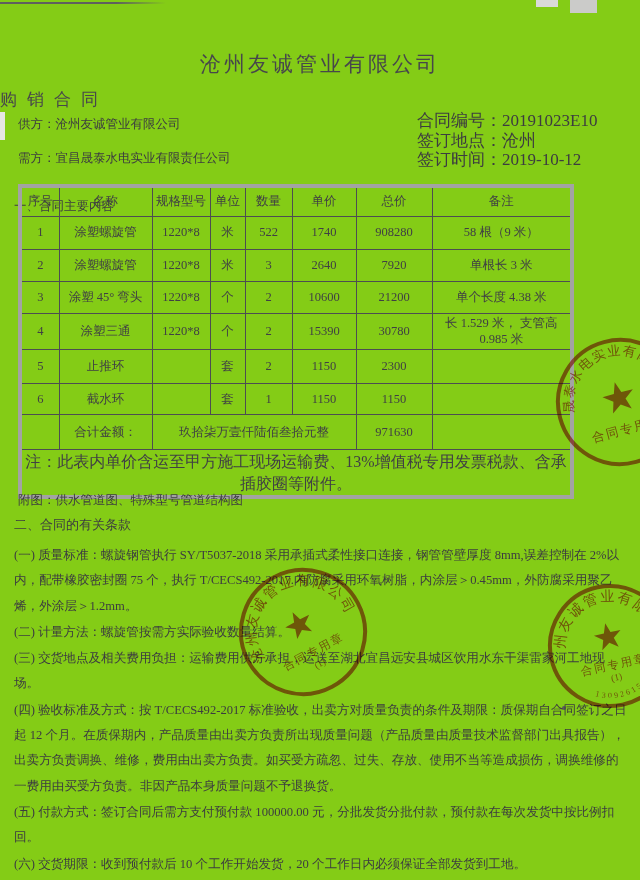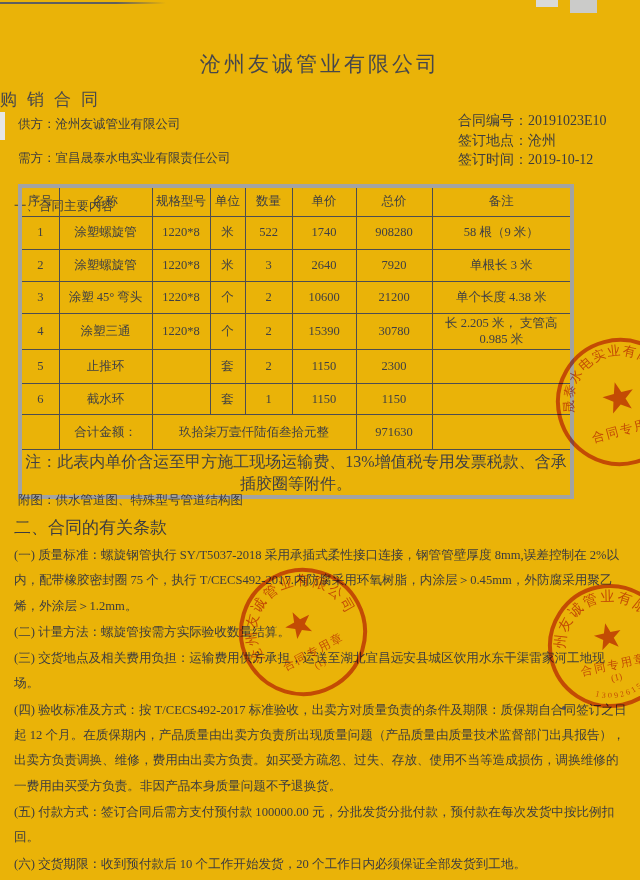--- a/index.html
+++ b/index.html
@@ -1,45 +1,45 @@
 <!DOCTYPE html>
 <html><head>
 <meta charset="utf-8">
 <style>
   html,body{margin:0;padding:0;background:#e9e9e7;}
   .page{
     position:relative;width:640px;height:880px;margin:0 auto;
-    background:#eab308;overflow:hidden;
+    background:#84cc16;overflow:hidden;
     font-family:"Liberation Serif","DejaVu Serif",serif;
     color:#3c3c40;
   }
   .abs{position:absolute;}
   .doc-company{top:50px;left:0;width:640px;text-align:center;font-size:21px;letter-spacing:3px;color:#47474b;}
   .doc-title{top:88px;left:0;width:640px;text-align:left;font-size:17px;letter-spacing:10px;color:#47474b;}
   .party-supplier{left:18px;top:116px;font-size:12.5px;}
   .party-buyer{left:18px;top:150px;font-size:12.5px;}
-  .sign-block{left:417px;top:111px;font-size:14px;line-height:19.5px;margin-left:41px;}
+  .sign-block{left:417px;top:111px;font-size:17px;line-height:19.5px;}
   .sec1-heading{left:14px;top:166px;font-size:12.5px;margin-top:32px;}
   table.items{
     position:absolute;left:18px;top:184px;width:552px;
     border-collapse:collapse;table-layout:fixed;
     font-size:12.5px;color:#404044;
     border:4px solid #a3a3a3;
   }
   table.items td,table.items th{
     border:1px solid #4d4d51;text-align:center;vertical-align:middle;
     padding:1px 2px;font-weight:normal;line-height:1.35;overflow:hidden;
   }
   tr.hrow{height:30px;}
   tr.r1{height:33px;} tr.r2{height:32px;} tr.r3{height:32px;}
   tr.r4{height:36px;} tr.r5{height:34px;} tr.r6{height:31px;}
   tr.trow{height:35px;}
   td.notecell{height:36px;text-align:left;padding:4px 7px;font-size:16px;}
   .attachment-line{left:18px;top:492px;font-size:12.5px;}
-  .sec2-heading{left:14px;top:516px;font-size:17px;}
+  .sec2-heading{left:14px;top:516px;font-size:13px;}
   .clauses{left:14px;top:543px;width:616px;font-size:12.6px;}
   .clauses p{margin:0 0 1px 0;line-height:25.3px;text-align:left;}
   
   .art-topline{left:0;top:2px;width:166px;height:2px;background:linear-gradient(to right,#5f5f5f 70%,rgba(95,95,95,0));}
   .art-smudge1{left:536px;top:0;width:22px;height:7px;background:#dadad8;}
   .art-smudge2{left:570px;top:0;width:27px;height:13px;background:#cbcbc9;}
   .art-leftedge{left:0;top:112px;width:5px;height:28px;background:#e6e6e4;}
   .art-dot{left:562px;top:706px;width:4px;height:4px;border-radius:50%;background:#59595d;}
   
   .stamp{position:absolute;mix-blend-mode:multiply;opacity:.82;pointer-events:none;}
@@ -122,21 +122,21 @@
       <td>单个长度 4.38 米</td>
     </tr>
     <tr class="r4">
       <td>4</td>
       <td>涂塑三通</td>
       <td>1220*8</td>
       <td>个</td>
       <td>2</td>
       <td>15390</td>
       <td>30780</td>
-      <td>长 2.205 米， 支管高 0.985 米</td>
+      <td>长 1.529 米， 支管高 0.985 米</td>
     </tr>
     <tr class="r5">
       <td>5</td>
       <td>止推环</td>
       <td></td>
       <td>套</td>
       <td>2</td>
       <td>1150</td>
       <td>2300</td>
       <td></td>

